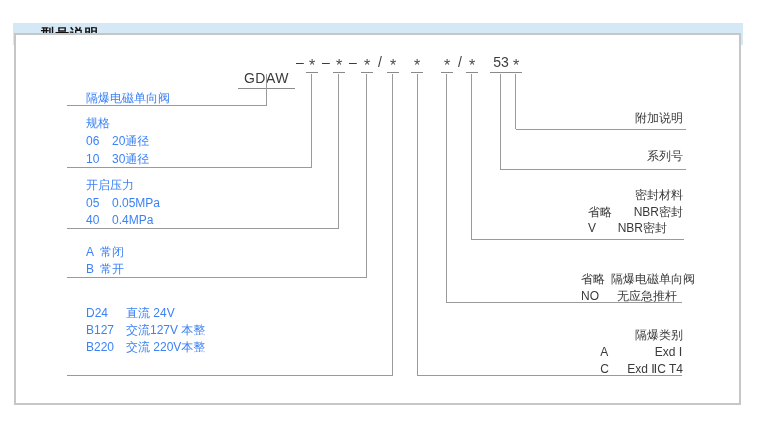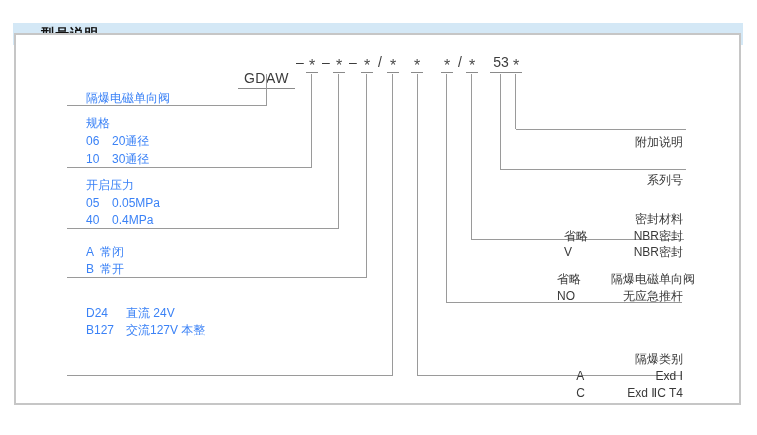--- a/index.html
+++ b/index.html
@@ -32,23 +32,23 @@
   .lblock { position:absolute; left:86px; color:#3b82f6; font-size:12px; }
   .lblock .row { display:flex; line-height:17px; white-space:nowrap; }
   .lblock .bt { line-height:17px; white-space:nowrap; }
   .cw26 { width:26px; flex:none; }
   .cw14 { width:14px; flex:none; }
   .cw40 { width:40px; flex:none; }
 
   
   .rblock { position:absolute; right:74px; color:#3a3a3a; font-size:12px;
     text-align:right; }
-  .rblock .row { display:flex; justify-content:space-between; line-height:17px;
-    white-space:nowrap;gap:24px; }
-  .rblock .bt { line-height:17px; white-space:nowrap;margin-top:24px; }
+  .rblock .row { display:flex; justify-content:flex-start; line-height:17px;
+    white-space:nowrap; }
+  .rblock .bt { line-height:17px; white-space:nowrap; }
   .rc { text-align:right; flex:none; }
   .rd { text-align:right; flex:none; }
   .w63 { width:63px; margin-left:8px; }
   .w72 { width:72px; margin-left:6px; }
   .w70 { width:70px; margin-left:4px; }
 
   .lh18 .row, .lh18 .bt { line-height:18px; }
   .lh175 .row, .lh175 .bt { line-height:17.5px; }
   .lh165 .row, .lh165 .bt { line-height:16.5px; }
 </style>
@@ -141,20 +141,24 @@
 
 <div class="lblock" style="top:305px;">
   <div class="row">
     <span class="cw40">D24</span>
     <span>直流 24V</span>
   </div>
   <div class="row">
     <span class="cw40">B127</span>
     <span>交流127V 本整</span>
   </div>
+  <div class="row">
+    <span class="cw40">B220</span>
+    <span>交流 220V本整</span>
+  </div>
 </div>
 
 <div class="rblock" style="top:110px;">
   <div class="bt">附加说明</div>
 </div>
 
 <div class="rblock" style="top:148px;">
   <div class="bt">系列号</div>
 </div>
 

